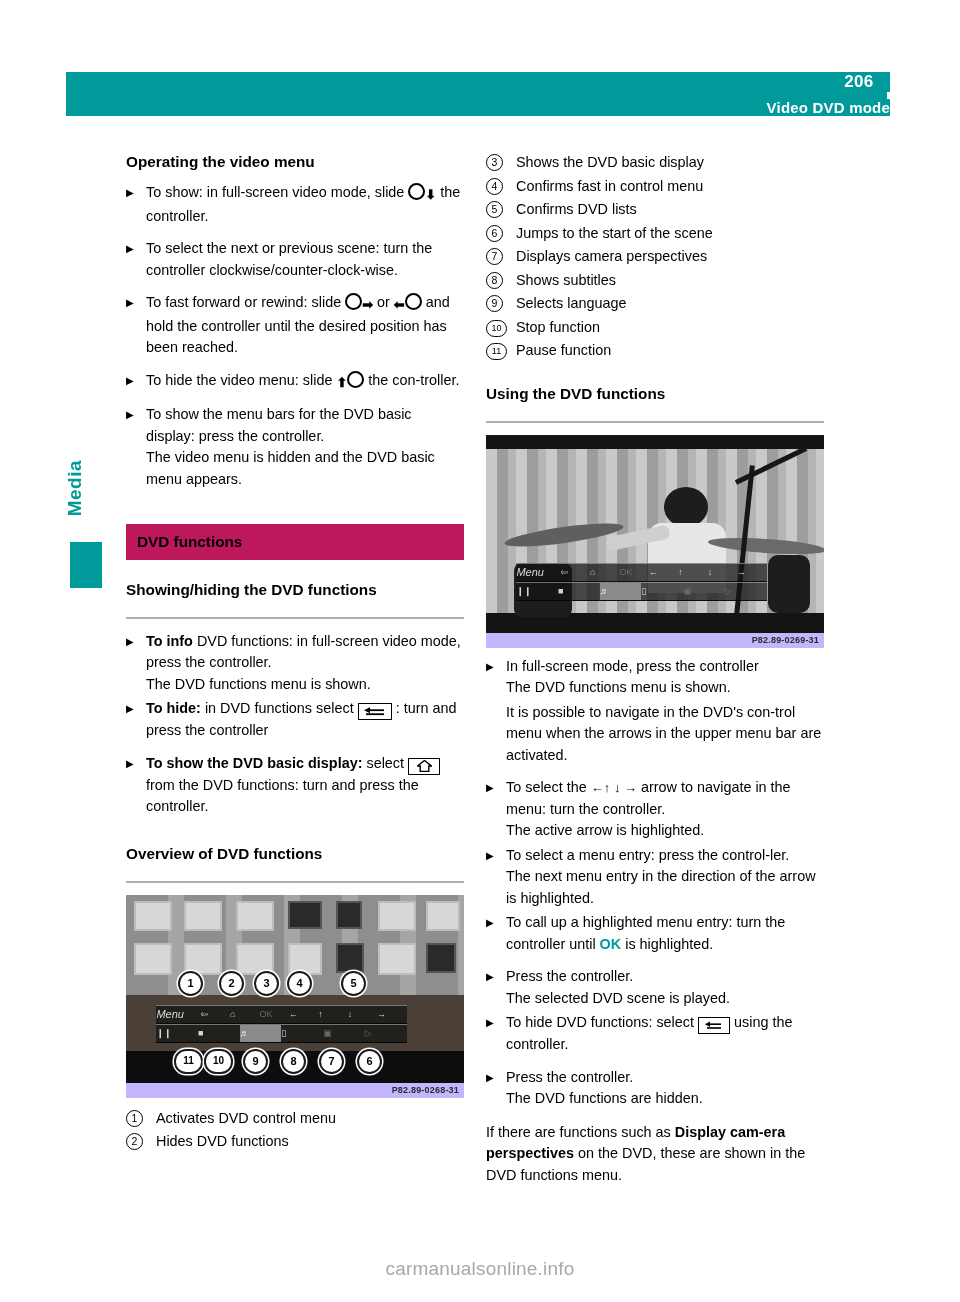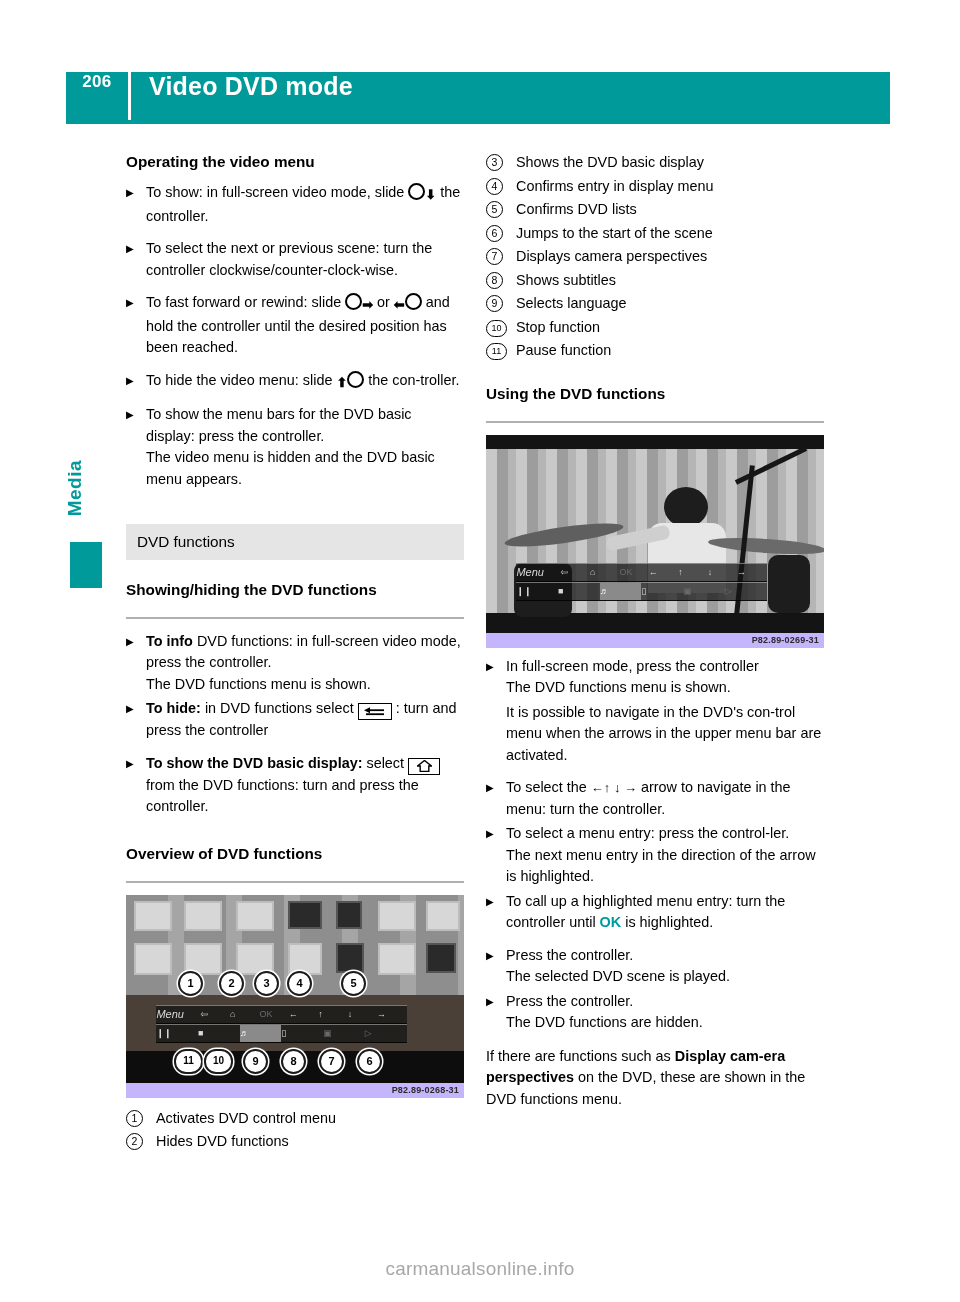--- a/index.html
+++ b/index.html
@@ -15,43 +15,44 @@
     color: #000000;
     overflow: hidden;
   }
 
   
   .header {
     position: absolute;
     left: 66px;
     top: 72px;
     width: 824px;
-    height: 52px;
+    height: 44px;
     background: #009a9a;
     display: flex;
-    align-items: flex-start;
+    align-items: flex-end;
+    flex-direction: column;
   }
   .header-pagenum {
     width: 62px;
     min-width: 62px;
     text-align: center;
     color: #ffffff;
     font-size: 17px;
     font-weight: bold;
     letter-spacing: 0.3px;
   }
   .header-divider {
     width: 3px;
     height: 48px;
     background: #ffffff;
   }
   .header-title {
     padding-left: 18px;
     color: #ffffff;
-    font-size: 25px;
+    font-size: 15px;
     font-weight: bold;
     letter-spacing: 0.2px;
   }
 
   
   .side-tab-label {
     position: absolute;
     left: 64px;
     top: 460px;
     color: #009a9a;
@@ -87,23 +88,23 @@
     margin: 0 0 10px 0;
     line-height: 20px;
   }
   h2.sec-title.ruled {
     border-bottom: 2px solid #b0b0b0;
     padding-bottom: 17px;
     margin-bottom: 12px;
   }
 
   .grayband {
-    background: #e5e5e5;
+    background: #be185d;
     font-size: 15.3px;
-    font-weight: normal;
+    font-weight: bold;
     padding: 7px 0 7px 11px;
     margin: 34px 0 20px 0;
   }
 
   
   .item {
     position: relative;
     padding-left: 20px;
     margin-bottom: 11px;
   }
@@ -445,21 +446,21 @@
 
 <div class="col col-right">
 
   <div>
     <div class="legend-row">
       <div class="legend-num"><span class="circnum">3</span></div>
       <div>Shows the DVD basic display</div>
     </div>
     <div class="legend-row">
       <div class="legend-num"><span class="circnum">4</span></div>
-      <div>Confirms entry in display menu</div>
+      <div>Confirms fast in control menu</div>
     </div>
     <div class="legend-row">
       <div class="legend-num"><span class="circnum">5</span></div>
       <div>Confirms DVD lists</div>
     </div>
     <div class="legend-row">
       <div class="legend-num"><span class="circnum">6</span></div>
       <div>Jumps to the start of the scene</div>
     </div>
     <div class="legend-row">
@@ -535,38 +536,50 @@
       <span>In full-screen mode, press the controller</span>
       <div>The DVD functions menu is shown.</div>
     </div>
 
     <div class="sub">It is possible to navigate in the DVD's con-trol menu when the arrows in the upper menu bar are activated.</div>
 
     <div class="item tight">
       <span>To select the</span>
       <b style="font-size:13px">←↑  ↓  →</b>
       <span>arrow to navigate in the menu: turn the controller.</span>
+      <div>The active arrow is highlighted.</div>
     </div>
 
     <div class="item tight">
       <span>To select a menu entry: press the control-ler.</span>
       <div>The next menu entry in the direction of the arrow is highlighted.</div>
     </div>
 
     <div class="item">
       <span>To call up a highlighted menu entry: turn the controller until</span>
       <span class="teal">OK</span>
       <span>is highlighted.</span>
     </div>
 
     <div class="item tight">
       <span>Press the controller.</span>
       <div>The selected DVD scene is played.</div>
     </div>
 
+    <div class="item">
+      <span>To hide DVD functions: select</span>
+      <span class="keybox">
+        <svg width="18" height="10" viewBox="0 0 18 10">
+          <polygon points="0,3.2 5,0.5 5,6" fill="#000"></polygon>
+          <rect x="4" y="2.4" width="12" height="1.6" fill="#000"></rect>
+          <rect x="2" y="6.2" width="14" height="1.6" fill="#000"></rect>
+        </svg>
+      </span>
+      <span>using the controller.</span>
+    </div>
 
     <div class="item tight">
       <span>Press the controller.</span>
       <div>The DVD functions are hidden.</div>
     </div>
 
     <div class="para" style="margin-top:12px">
       <span>If there are functions such as</span>
       <b>Display cam-era perspectives</b>
       <span>on the DVD, these are shown in the DVD functions menu.</span>

